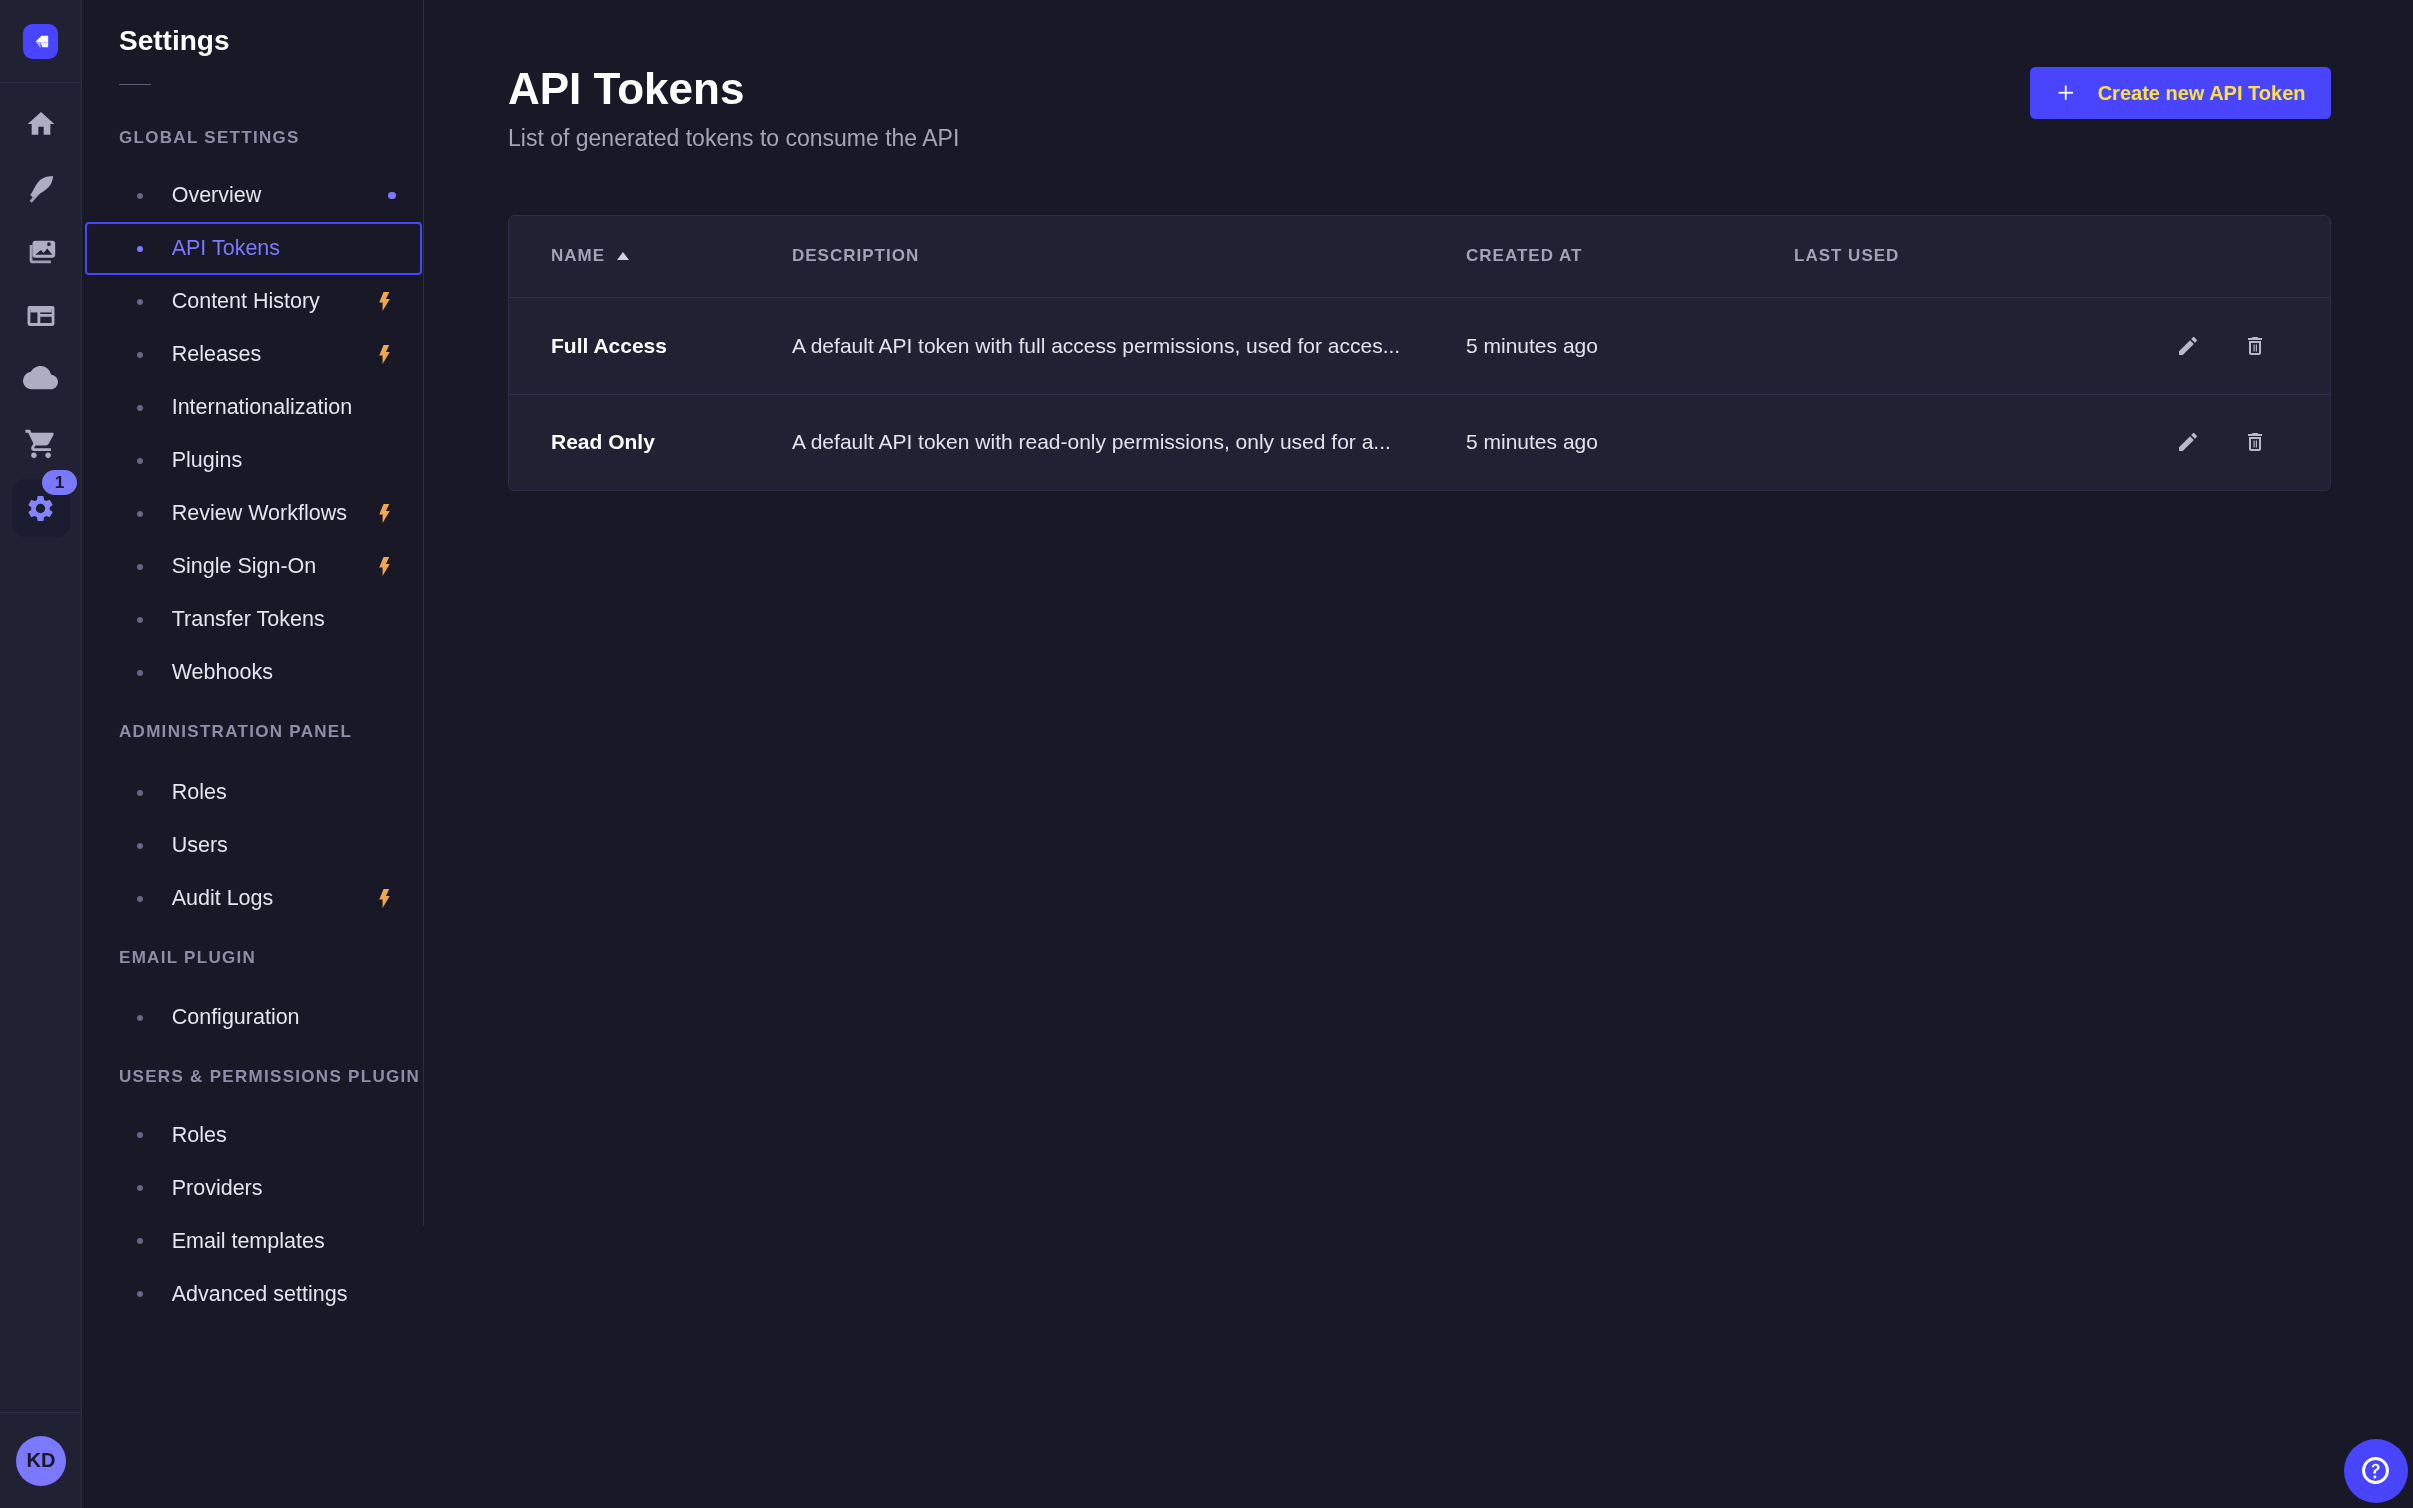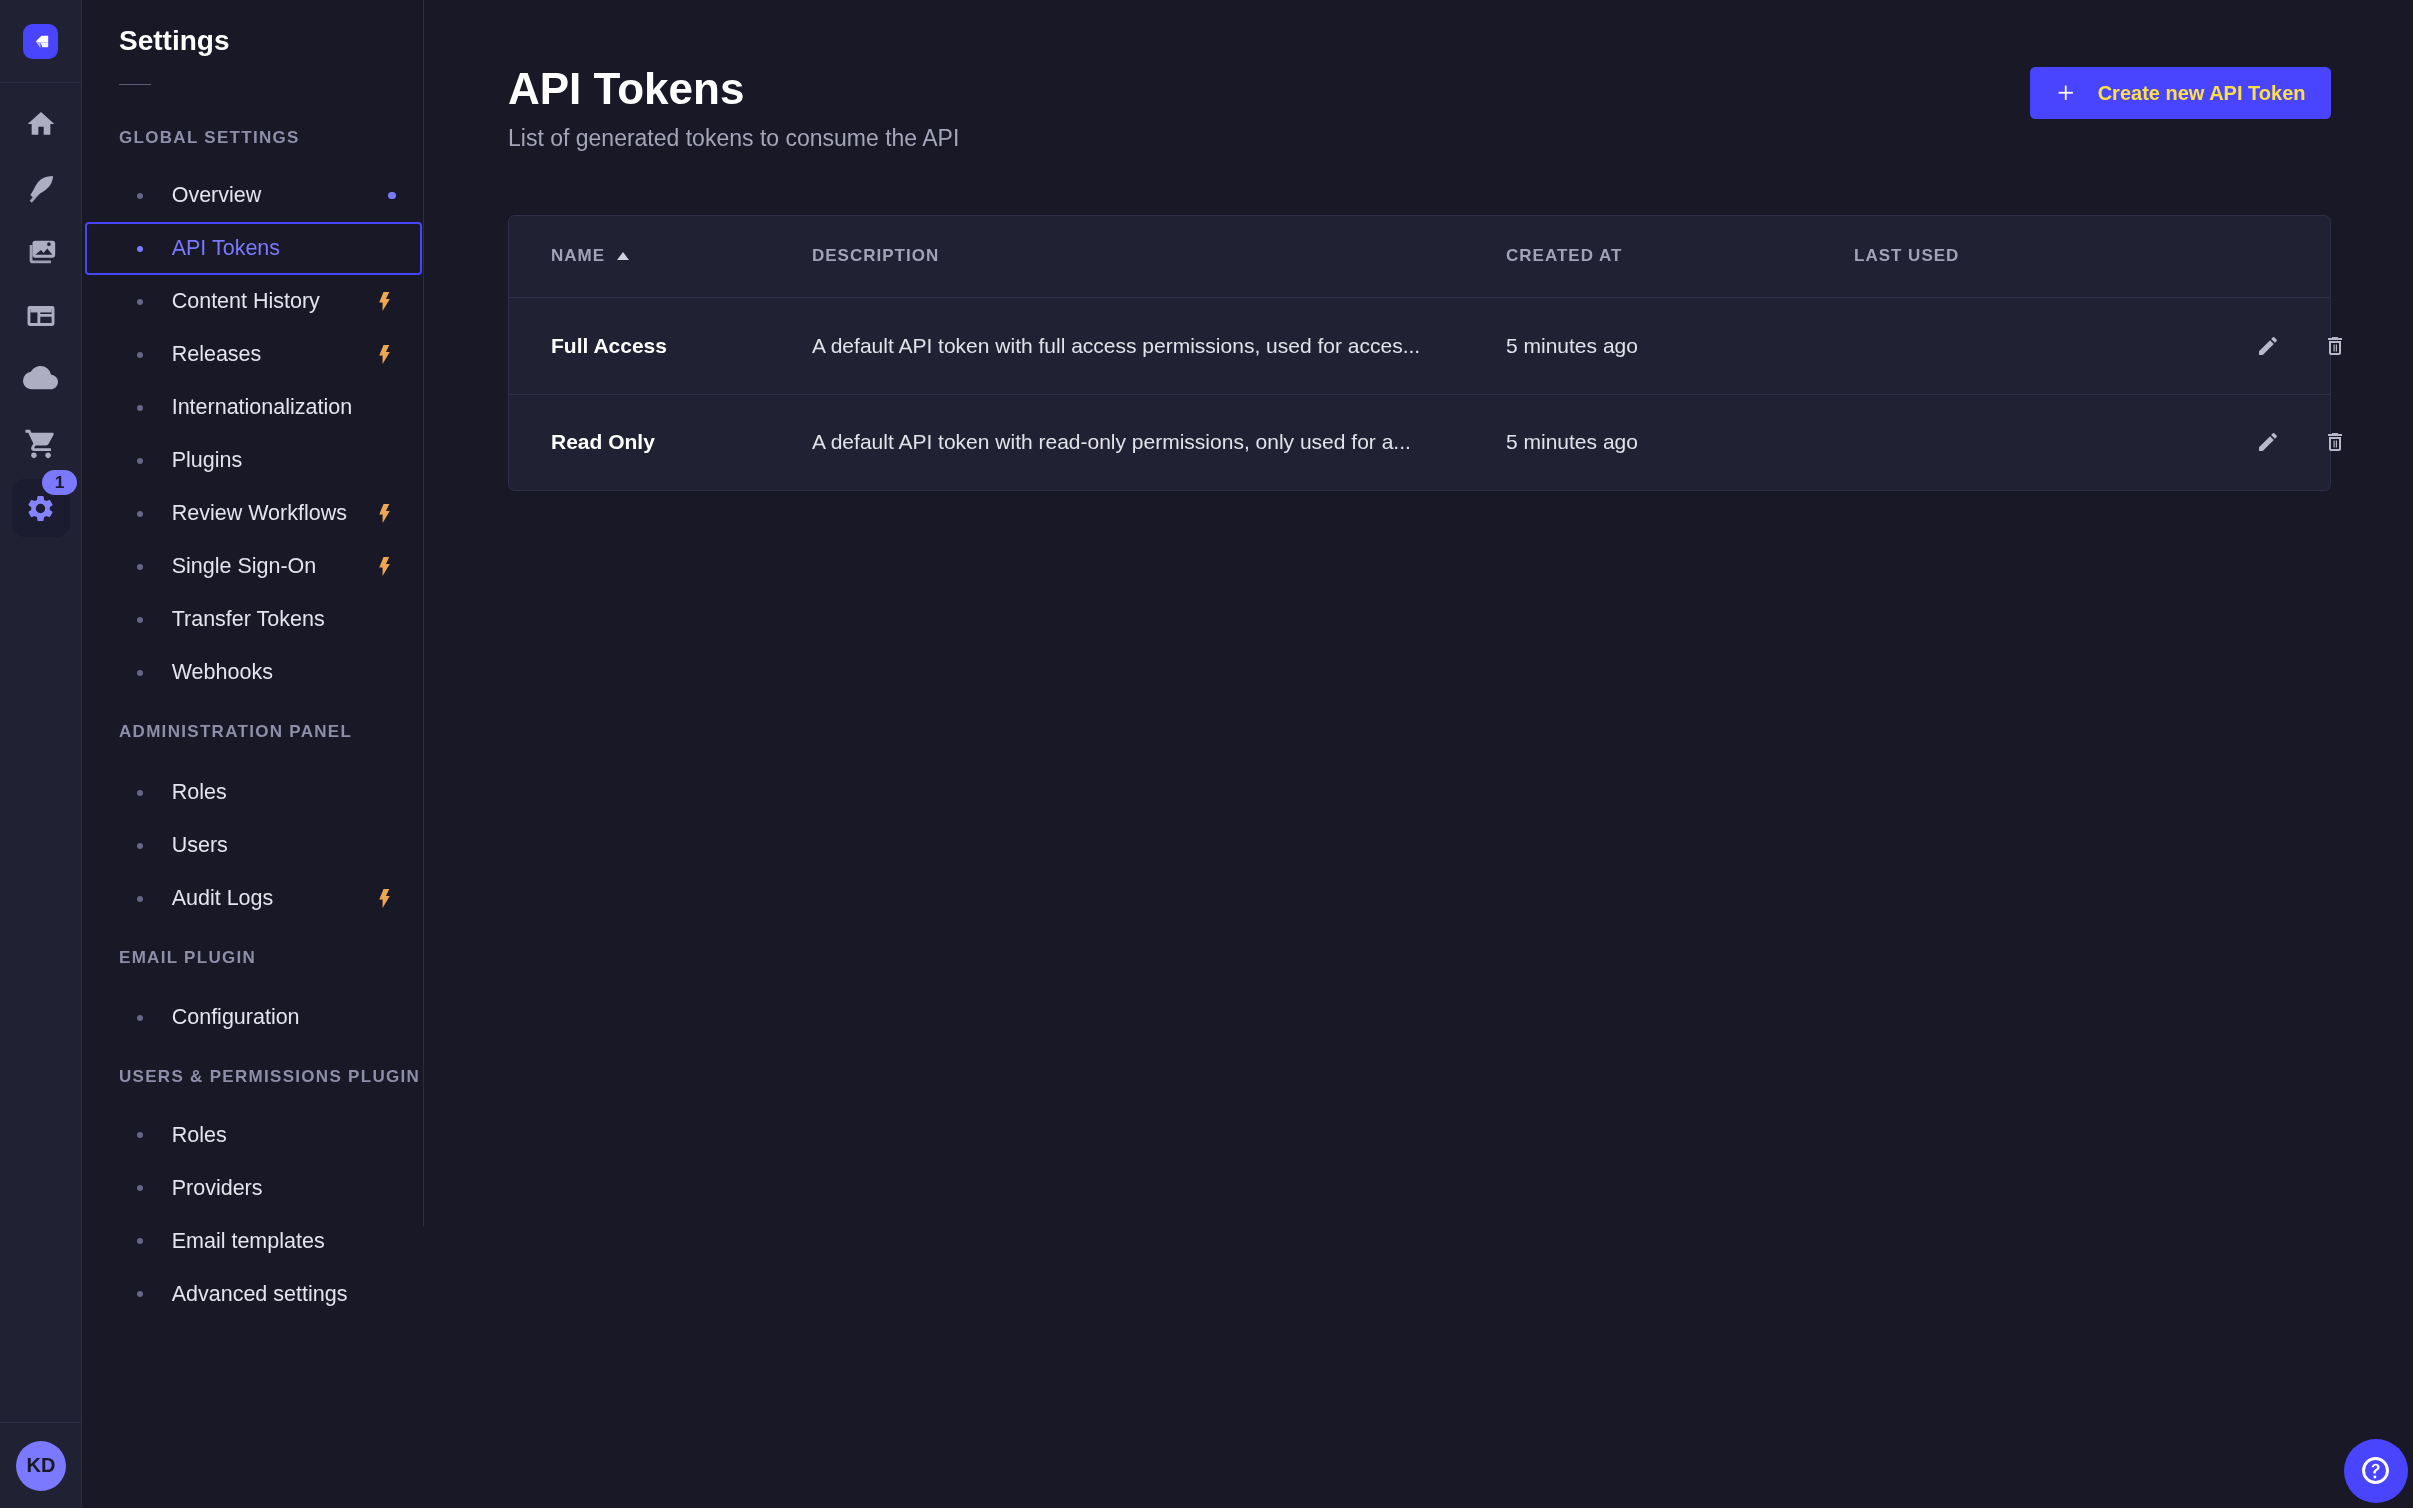--- a/index.html
+++ b/index.html
@@ -15,21 +15,21 @@
           display:flex; align-items:center; justify-content:center; }
   .nav-icons { display:flex; flex-direction:column; margin-top:9.4px; }
   .nav-slot { height:64px; display:flex; align-items:center; justify-content:center; position:relative; }
   .nav-slot svg { fill:#aeaec2; }
   .gear-bg { width:58px; height:58px; border-radius:13.4px; background:#1c1c30;
              display:flex; align-items:center; justify-content:center; }
   .gear-bg svg { fill:#8583ff; }
   .nav-badge { position:absolute; left:42px; top:-6.7px; min-width:35px; height:25.5px;
                border-radius:12.7px; background:#7b79ff; color:#1c1c30; font-size:17.4px;
                font-weight:700; display:flex; align-items:center; justify-content:center; z-index:3; }
-  .nav-footer { position:absolute; left:0; bottom:0; width:82px; height:86px;
+  .nav-footer { position:absolute; left:0; bottom:0; width:82px; height:96px;
                 border-top:0.7px solid #2c2c44; display:flex; align-items:center; justify-content:center; }
   .avatar { width:50px; height:50px; border-radius:50%; background:#7b79ff; color:#181826;
             font-size:20px; font-weight:700; display:flex; align-items:center; justify-content:center; }
 
   
   .subnav { position:absolute; left:82px; top:0; width:342px; height:1226px;
             background:#181826; border-right:0.7px solid #2c2c44; }
   .subnav-title { margin:23px 0 0 37px; font-size:28px; line-height:35px; font-weight:700; color:#ffffff; }
   .subnav-divider { margin:25.5px 0 0 37px; width:32px; height:1.3px; background:#5c5c77; }
   .section-label { margin:43px 0 0 37px; font-size:17px; line-height:20px; font-weight:700;
@@ -52,21 +52,21 @@
   .page-title { margin:62px 0 0 84px; font-size:44px; line-height:54px; font-weight:700; color:#ffffff; }
   .page-subtitle { margin:8px 0 0 84px; font-size:23px; line-height:29.5px; color:#a5a5ba; }
   .create-btn { position:absolute; top:67px; right:82px; height:52px; padding:0 25.5px;
                 background:#4945ff; border:none; border-radius:5.4px; color:#fde047;
                 font-size:20px; font-weight:600; font-family:inherit;
                 display:flex; align-items:center; gap:21px; cursor:pointer; }
 
   .table-card { margin:61px 82px 0 84px; background:#212134; border:0.7px solid #2e2e48;
                 border-radius:6.7px; }
   .tgrid { display:grid; grid-template-columns:241px 674px 328px 377px 1fr; align-items:center;
-           padding-left:42px; padding-right:27px;gap:20px; }
+           padding-left:42px; padding-right:27px; }
   .thead { height:82px; border-bottom:0.7px solid #2e2e48; }
   .th { font-size:17px; font-weight:600; letter-spacing:1px; color:#a3a3b8;
         display:flex; align-items:center; gap:12px; white-space:nowrap; }
   .sort-arrow { width:0; height:0; border-left:6.7px solid transparent; border-right:6.7px solid transparent;
                 border-bottom:8.7px solid #d0d0dd; display:inline-block; }
   .trow { height:96px; }
   .trow + .trow { border-top:0.7px solid #2e2e48; }
   .td { font-size:21px; color:#e2e2ea; white-space:nowrap; overflow:hidden; }
   .td.name { font-weight:700; color:#ffffff; }
   .actions { display:flex; justify-content:flex-end; align-items:center; gap:32px; padding-right:40px; }

